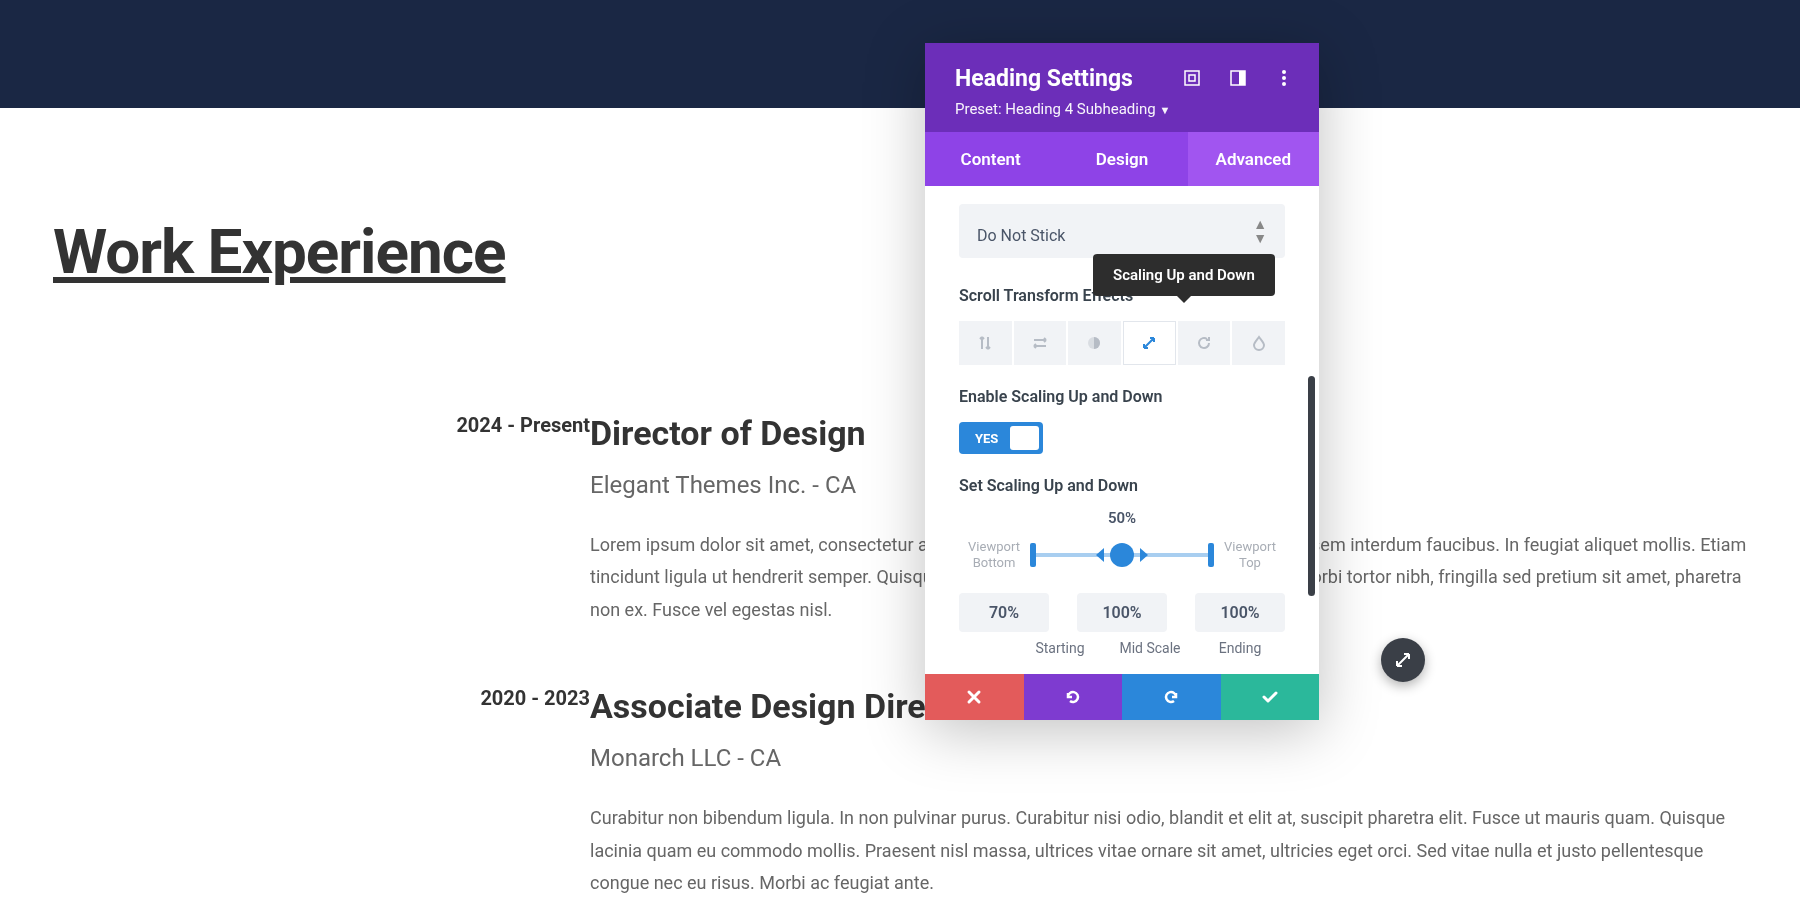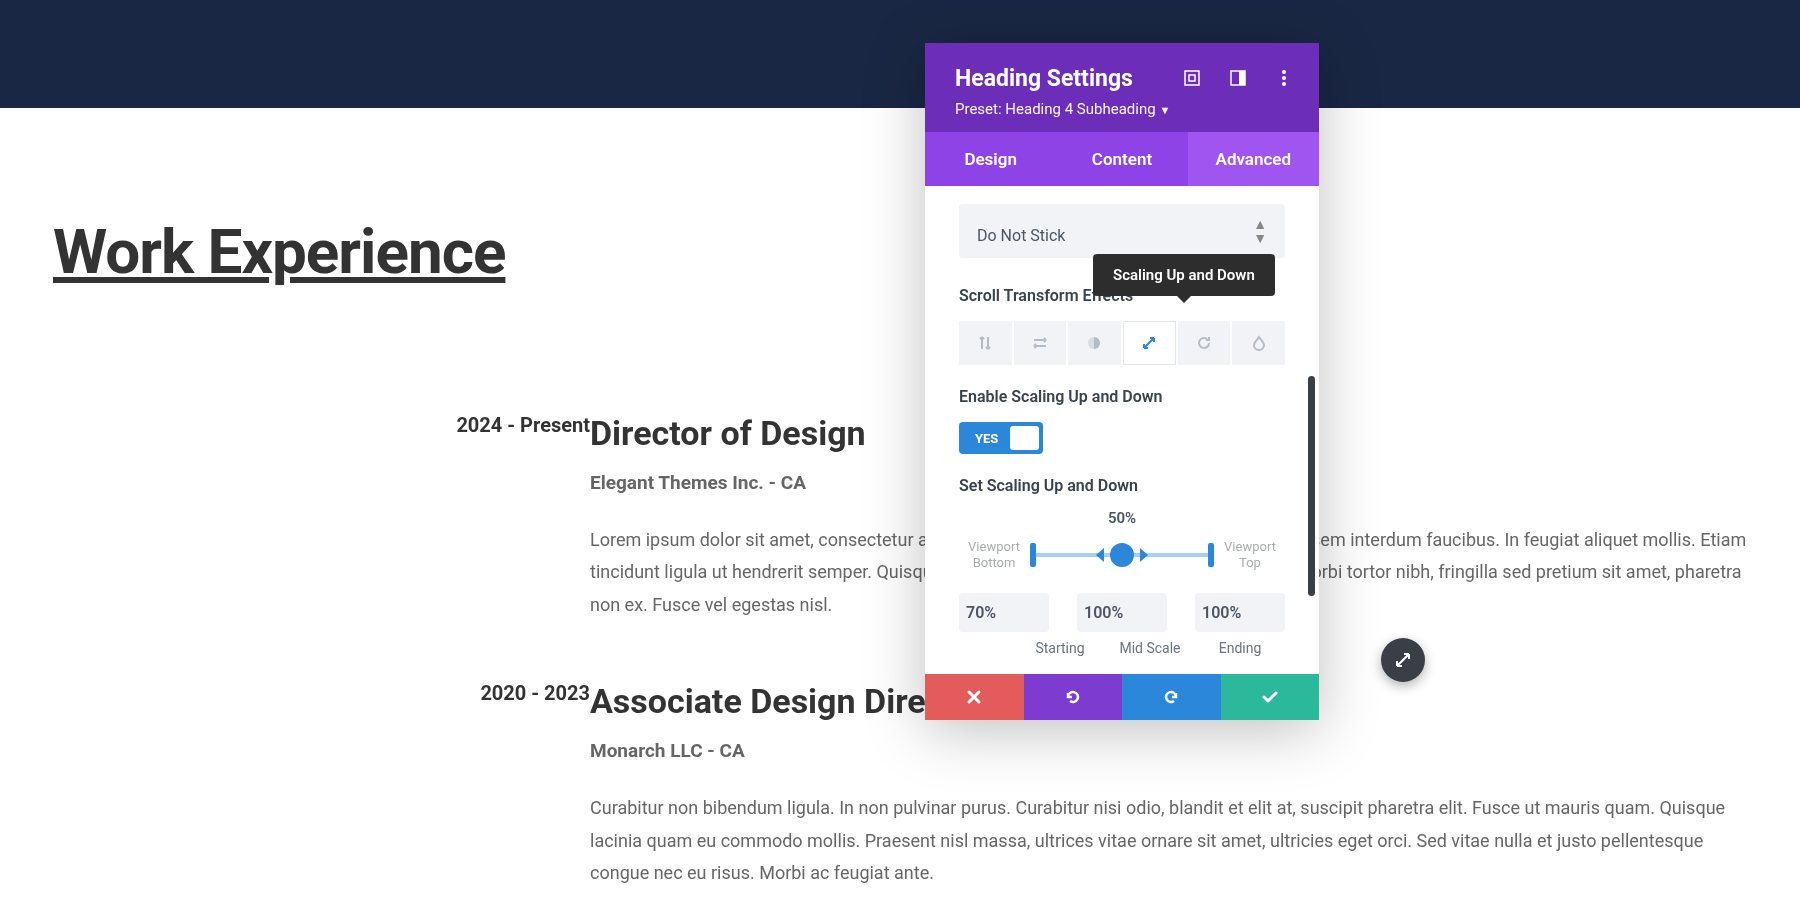--- a/index.html
+++ b/index.html
@@ -8,21 +8,21 @@
 .top-bar { background: #1a2744; height: 108px; }
 
 .content { padding: 0 53px; }
 .section-title { font-size: 62px; font-weight: 700; color: #333; margin-top: 107px; letter-spacing: -1px; text-decoration: underline; }
 
 .job-row { display: flex; margin-top: 125px; }
 .job-row.second { margin-top: 60px; }
 .date-col { width: 537px; font-size: 20px; font-weight: 700; color: #333; text-align: right; }
 .job-col { flex: 1; }
 .job-title { font-size: 34px; font-weight: 700; color: #333; margin-bottom: 18px; }
-.job-company { font-size: 19px; font-weight: 700; color: #666; margin-bottom: 30px; }
+.job-company { font-size: 24px; font-weight: 400; color: #666; margin-bottom: 30px; }
 .job-desc { font-size: 18px; color: #666; line-height: 1.8; }
 
 .panel { position: absolute; left: 925px; top: 43px; width: 394px; background: #fff; box-shadow: 0 10px 60px rgba(0,0,0,0.25); border-radius: 6px; overflow: visible; }
 .panel-header { background: #6c2eb9; color: #fff; padding: 22px 30px 14px; }
 .panel-title { font-size: 23px; font-weight: 700; margin-bottom: 8px; }
 .panel-preset { font-size: 15px; opacity: 0.95; }
 .panel-preset .caret { margin-left: 4px; font-size: 11px; }
 .panel-hdr-icons { position: absolute; right: 26px; top: 26px; display: flex; gap: 28px; }
 .panel-hdr-icons .ico { color: #fff; cursor: pointer; display: flex; align-items: center; justify-content: center; width: 18px; height: 18px; }
 
@@ -55,21 +55,21 @@
 .track-line { flex:1; height:4px; background:#a8cef0; position:relative; margin:0 4px; }
 .tick { position:absolute; width:6px; height:24px; background:#2b87da; top:50%; transform:translateY(-50%); border-radius:2px; }
 .tick.left { left:-3px; }
 .tick.right { right:-3px; }
 .knob { position:absolute; width:24px; height:24px; border-radius:50%; background:#2b87da; top:50%; left:50%; transform:translate(-50%,-50%); }
 .tri { position:absolute; top:50%; transform:translateY(-50%); width:0; height:0; }
 .tri.l { left:50%; margin-left:-26px; border-top:7px solid transparent; border-bottom:7px solid transparent; border-right:8px solid #2b87da; }
 .tri.r { left:50%; margin-left:18px; border-top:7px solid transparent; border-bottom:7px solid transparent; border-left:8px solid #2b87da; }
 
 .value-row { display:flex; justify-content:space-between; margin-top:18px; }
-.value-box { background:#f1f3f6; width:90px; text-align:left; padding:10px 7px; border-radius:4px; font-size:16px; color:#4a5568; font-weight:600; }
+.value-box { background:#f1f3f6; width:90px; text-align:center; padding:10px 7px; border-radius:4px; font-size:16px; color:#4a5568; font-weight:600; }
 .label-row { display:flex; justify-content:flex-end; margin-top:8px; }
 .label-row span { width:90px; text-align:center; font-size:14px; color:#6b7280; }
 
 .scrollbar { position:absolute; right:4px; top:190px; width:7px; height:220px; background:#3a3f47; border-radius:4px; }
 
 .panel-footer { display:flex; height:46px; }
 .ft-btn { flex:1; display:flex; align-items:center; justify-content:center; color:#fff; cursor:pointer; font-size:18px; }
 .ft-cancel { background:#e35b5b; }
 .ft-undo { background:#7e3bd0; }
 .ft-redo { background:#2b87da; }
@@ -127,22 +127,22 @@
           <svg width="4" height="16" viewBox="0 0 4 16" fill="currentColor">
             <circle cx="2" cy="2" r="2"></circle>
             <circle cx="2" cy="8" r="2"></circle>
             <circle cx="2" cy="14" r="2"></circle>
           </svg>
         </span>
     </div>
   </div>
 
   <div class="tabs">
+    <div class="tab">Content</div>
     <div class="tab">Design</div>
-    <div class="tab">Content</div>
     <div class="tab active">Advanced</div>
   </div>
 
   <div class="panel-body">
     <div class="select-field">
       <span>Do Not Stick</span>
       <span class="select-caret">▲<br>▼</span>
     </div>
 
     <div class="field-label">Scroll Transform Effects</div>

